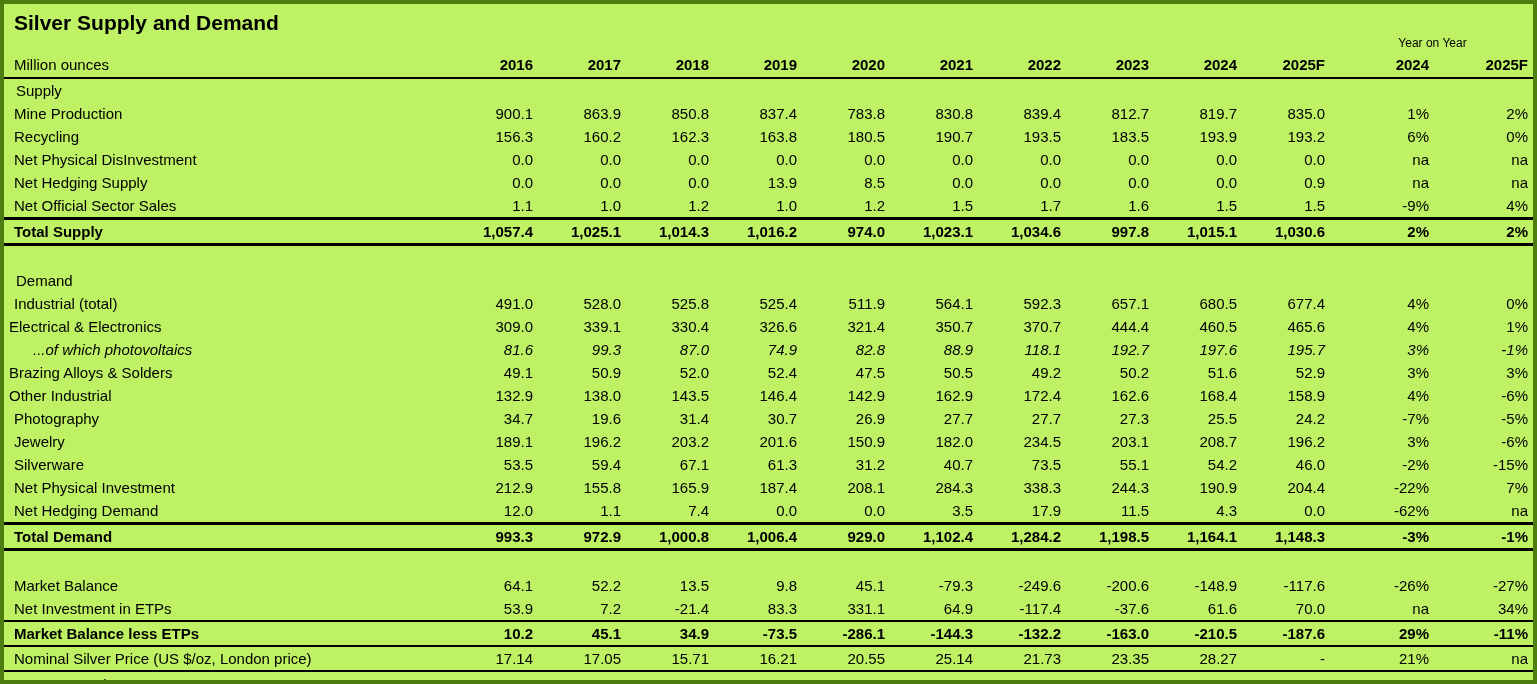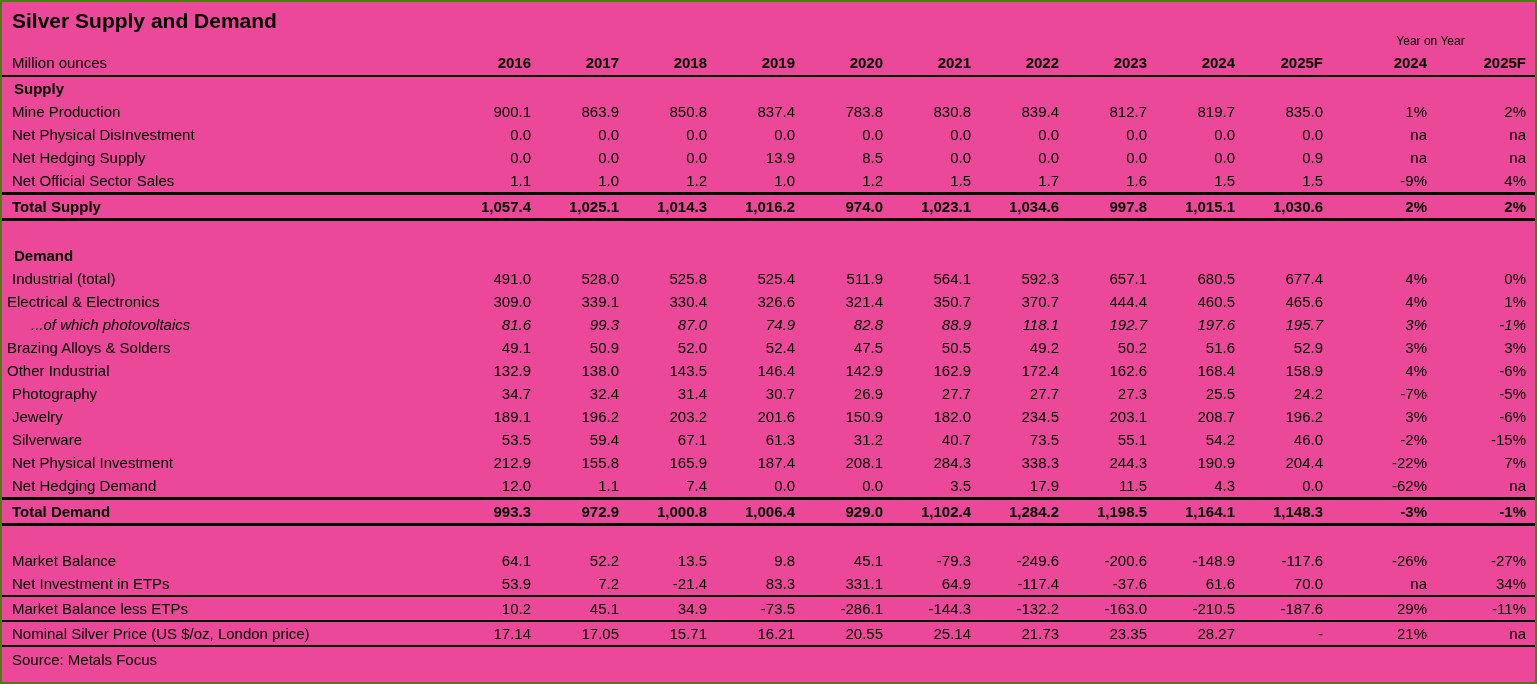--- a/index.html
+++ b/index.html
@@ -1,36 +1,36 @@
 <!DOCTYPE html>
 <html><head>
 <meta charset="utf-8">
 <style>
   html,body{margin:0;padding:0;background:#fff;}
   .frame{
     width:1537px;height:684px;box-sizing:border-box;
-    border:2px solid #4d7c0f;background:#ec4899;color:#000;
+    border:4px solid #4d7c0f;background:#bef264;color:#000;
     font-family:"Liberation Sans",sans-serif;overflow:hidden;
   }
   .title{font-size:21px;font-weight:bold;padding:7px 0 0 10px;height:29px;box-sizing:border-box;}
   table{border-collapse:collapse;table-layout:fixed;width:100%;}
   td{height:23px;line-height:23px;font-size:15px;padding:0;white-space:nowrap;vertical-align:middle;}
   td.lbl{text-align:left;padding-left:10px;overflow:hidden;}
   td.num{text-align:right;padding-right:3px;}
   td.yoy2{padding-right:9px;}
   tr.yoyrow td{height:20px;line-height:20px;}
   td.yoyhdr{text-align:center;font-size:12px;}
   tr.hdr td{font-weight:bold;border-bottom:2px solid #000;height:24px;line-height:24px;}
   tr.hdr td.lbl{font-weight:normal;}
-  tr.section td.lbl{font-weight:bold;padding-left:12px;}
+  tr.section td.lbl{font-weight:normal;padding-left:12px;}
   tr.sub td.lbl{padding-left:5px;}
   tr.pv td{font-style:italic;}
   tr.pv td.lbl{padding-left:29px;}
   tr.total td{font-weight:bold;border-top:3px solid #000;border-bottom:3px solid #000;}
-  tr.total2 td{font-weight:normal;border-top:2px solid #000;border-bottom:2px solid #000;}
+  tr.total2 td{font-weight:bold;border-top:2px solid #000;border-bottom:2px solid #000;}
   tr.price td{border-bottom:2px solid #000;}
   tr.boldlabel td.lbl{font-weight:normal;}
   tr.spacer td{height:23px;}
   .source{font-size:15px;padding:4px 0 0 10px;}
 </style>
 </head>
 <body>
 
 <div class="frame">
   <div class="title">Silver Supply and Demand</div>
@@ -94,20 +94,35 @@
           <td class="num">783.8</td>
           <td class="num">830.8</td>
           <td class="num">839.4</td>
           <td class="num">812.7</td>
           <td class="num">819.7</td>
           <td class="num">835.0</td>
           <td class="num">1%</td>
           <td class="num yoy2">2%</td>
         </tr>
         <tr class="normal">
+          <td class="lbl">Recycling</td>
+          <td class="num">156.3</td>
+          <td class="num">160.2</td>
+          <td class="num">162.3</td>
+          <td class="num">163.8</td>
+          <td class="num">180.5</td>
+          <td class="num">190.7</td>
+          <td class="num">193.5</td>
+          <td class="num">183.5</td>
+          <td class="num">193.9</td>
+          <td class="num">193.2</td>
+          <td class="num">6%</td>
+          <td class="num yoy2">0%</td>
+        </tr>
+        <tr class="normal">
           <td class="lbl">Net Physical DisInvestment</td>
           <td class="num">0.0</td>
           <td class="num">0.0</td>
           <td class="num">0.0</td>
           <td class="num">0.0</td>
           <td class="num">0.0</td>
           <td class="num">0.0</td>
           <td class="num">0.0</td>
           <td class="num">0.0</td>
           <td class="num">0.0</td>
@@ -261,21 +276,21 @@
           <td class="num">172.4</td>
           <td class="num">162.6</td>
           <td class="num">168.4</td>
           <td class="num">158.9</td>
           <td class="num">4%</td>
           <td class="num yoy2">-6%</td>
         </tr>
         <tr class="normal">
           <td class="lbl">Photography</td>
           <td class="num">34.7</td>
-          <td class="num">32.4</td>
+          <td class="num">19.6</td>
           <td class="num">31.4</td>
           <td class="num">30.7</td>
           <td class="num">26.9</td>
           <td class="num">27.7</td>
           <td class="num">27.7</td>
           <td class="num">27.3</td>
           <td class="num">25.5</td>
           <td class="num">24.2</td>
           <td class="num">-7%</td>
           <td class="num yoy2">-5%</td>

